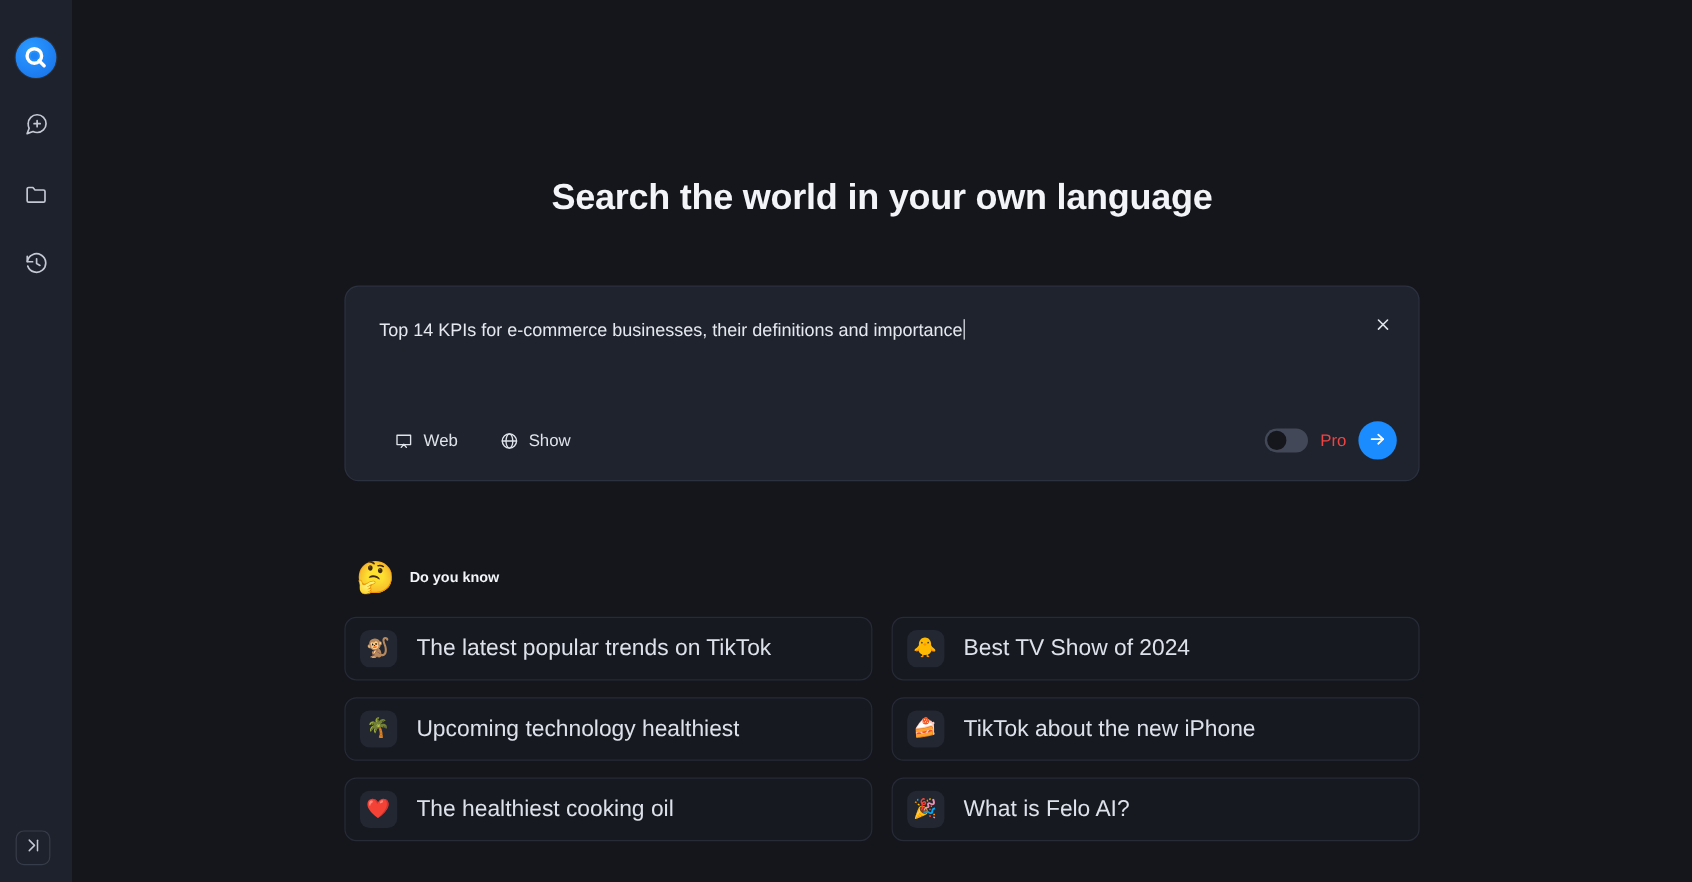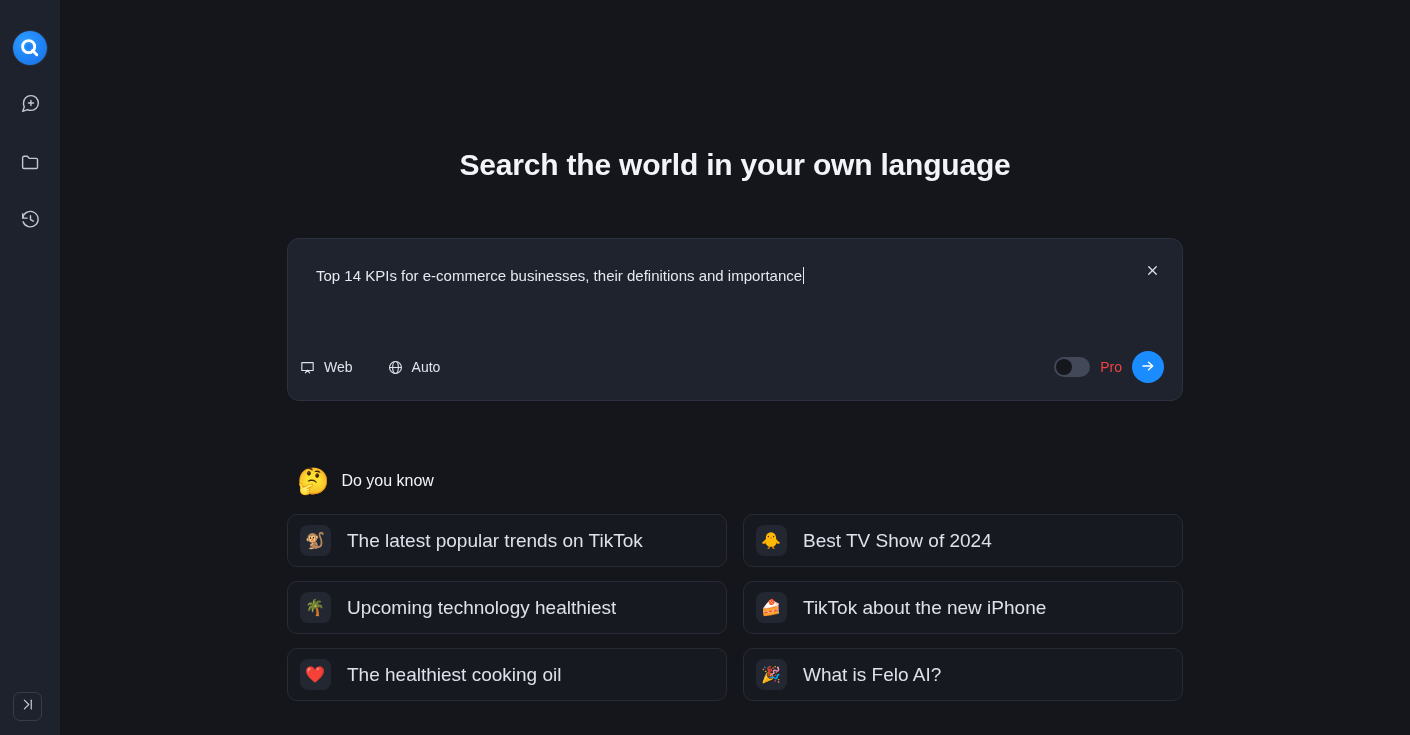--- a/index.html
+++ b/index.html
@@ -140,21 +140,21 @@
     align-items: center;
     justify-content: center;
     color: #dfe3ea;
     cursor: pointer;
     font-size: 17px;
     line-height: 1;
   }
 
   .search-footer {
     position: absolute;
-    left: 11px;
+    left: 40px;
     right: 18px;
     bottom: 17px;
     height: 32px;
     display: flex;
     align-items: center;
   }
 
   .mode-btn {
     display: flex;
     align-items: center;
@@ -216,22 +216,22 @@
     display: flex;
     align-items: center;
     gap: 12px;
     padding-left: 10px;
   }
   .dyk-emoji {
     font-size: 26px;
     line-height: 1;
   }
   .dyk-title {
-    font-size: 16px;
-    font-weight: 400;
+    font-size: 12px;
+    font-weight: 700;
     color: #f2f4f8;
   }
 
   .suggestions {
     margin-top: 20px;
     display: grid;
     grid-template-columns: 440px 440px;
     gap: 14px 16px;
   }
 
@@ -354,21 +354,21 @@
           </div>
 
           <div class="mode-btn">
             <span>
               <svg width="17" height="17" viewBox="0 0 24 24" fill="none" stroke="currentColor" stroke-width="1.6" stroke-linecap="round" stroke-linejoin="round">
                 <circle cx="12" cy="12" r="8.4"></circle>
                 <line x1="3.6" y1="12" x2="20.4" y2="12"></line>
                 <ellipse cx="12" cy="12" rx="4" ry="8.4"></ellipse>
               </svg>
             </span>
-            <span>Auto</span>
+            <span>Show</span>
           </div>
 
           <div class="footer-right">
             <div class="toggle">
               <div class="knob"></div>
             </div>
             <span class="pro-label">Pro</span>
             <button class="send-btn">
               <span>
                 <svg width="16" height="16" viewBox="0 0 24 24" fill="none" stroke="#ffffff" stroke-width="2.2" stroke-linecap="round" stroke-linejoin="round">

